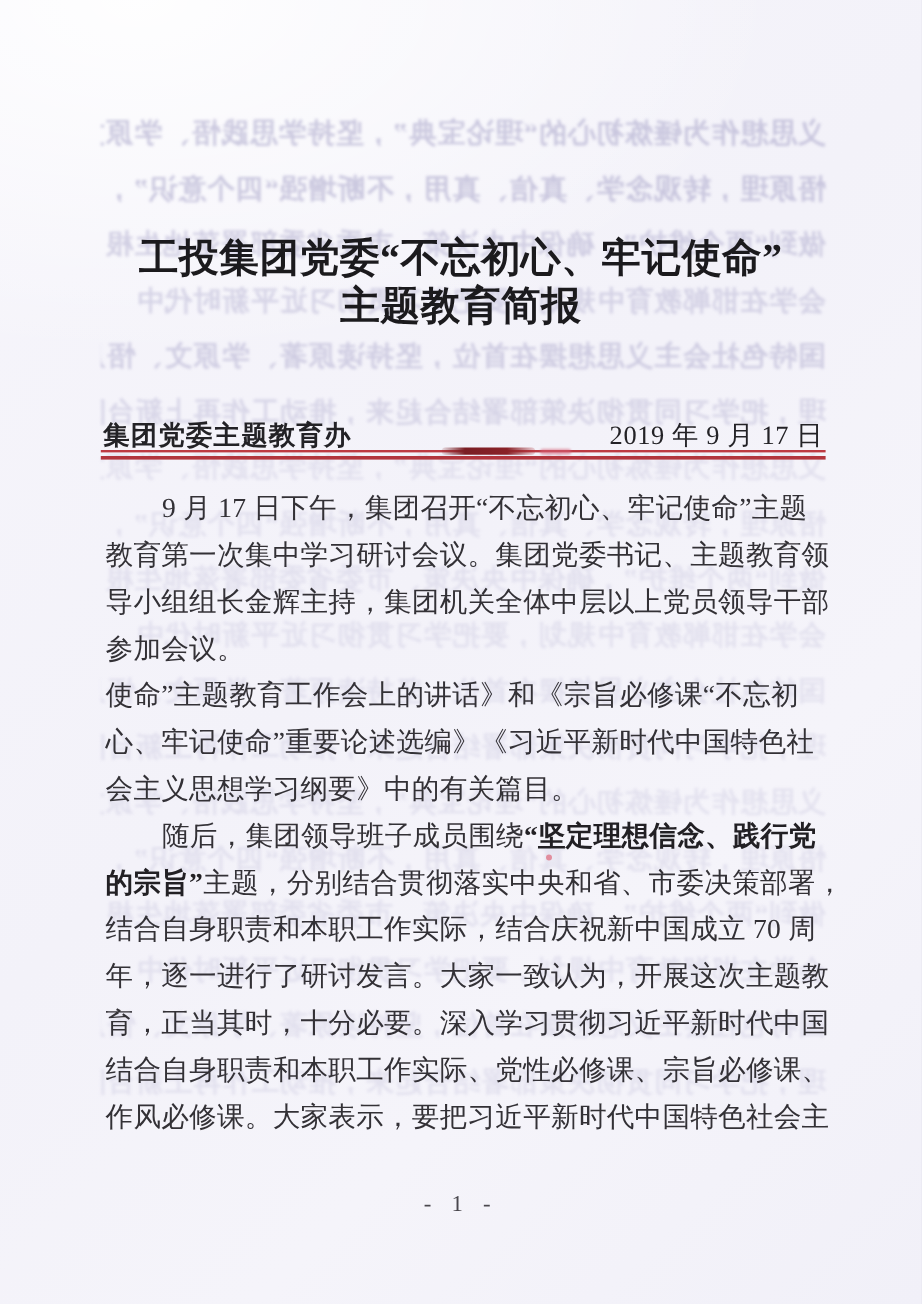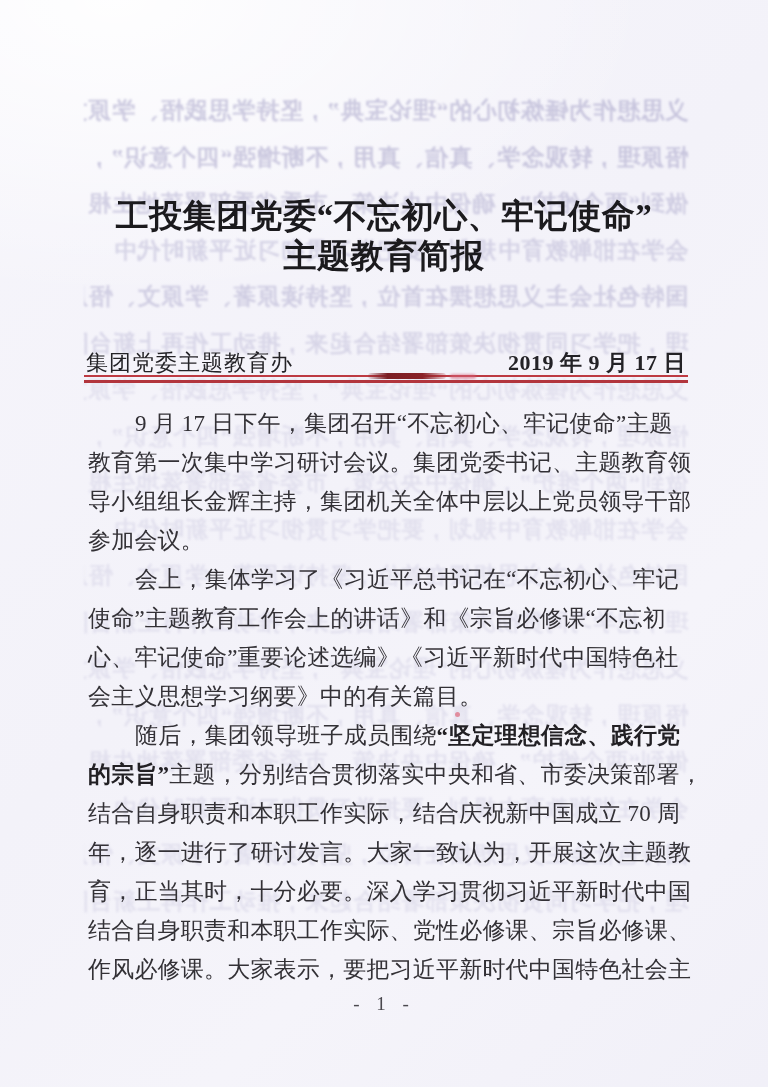--- a/index.html
+++ b/index.html
@@ -32,22 +32,22 @@
   }
   .issue-no{
     position:absolute;left:0;top:306px;width:768px;text-align:center;
     font-size:21px;color:#232226;
   }
   .masthead{
     position:absolute;left:86px;top:348px;width:600px;
     display:flex;justify-content:space-between;align-items:baseline;
     font-size:22px;color:#232226;
   }
-  .masthead .org{font-weight:normal;letter-spacing:1px;}
-  .masthead .date{font-weight:bold;letter-spacing:.5px;text-align:center;}
+  .masthead .org{font-weight:bold;letter-spacing:1px;}
+  .masthead .date{font-weight:normal;letter-spacing:.5px;text-align:center;}
   .red-rule{position:absolute;left:84px;top:375px;width:604px;height:9px;}
   .red-rule .l1{position:absolute;left:0;top:0;width:100%;height:2px;background:#bd3a42;}
   .red-rule .l2{position:absolute;left:0;top:5px;width:100%;height:3px;background:#b2353d;}
   .red-rule .smudge{
     position:absolute;left:284px;top:-2px;width:78px;height:6px;border-radius:3px;
     background:linear-gradient(90deg,rgba(122,30,36,.1),#7a1e24 25%,#8a2228 70%,rgba(189,58,66,.2));
   }
   .red-rule .blot{
     position:absolute;left:366px;top:-1px;width:26px;height:5px;border-radius:3px;
     background:rgba(214,96,120,.55);filter:blur(1px);
@@ -110,21 +110,20 @@
       <div class="l2"></div>
       <div class="smudge"></div>
       <div class="blot"></div>
     </div>
 
     <div class="body-block" id="body-block">
         <div class="body-line"><span class="ind"></span><span>9 月 17 日下午，集团召开“不忘初心、牢记使命”主题</span></div>
         <div class="body-line"><span>教育第一次集中学习研讨会议。集团党委书记、主题教育领</span></div>
         <div class="body-line"><span>导小组组长金辉主持，集团机关全体中层以上党员领导干部</span></div>
         <div class="body-line"><span>参加会议。</span></div>
-        <div class="body-line"><span class="ind"></span><span>会上，集体学习了《习近平总书记在“不忘初心、牢记</span></div>
         <div class="body-line"><span>使命”主题教育工作会上的讲话》和《宗旨必修课“不忘初</span></div>
         <div class="body-line"><span>心、牢记使命”重要论述选编》《习近平新时代中国特色社</span></div>
         <div class="body-line"><span>会主义思想学习纲要》中的有关篇目。</span></div>
         <div class="body-line"><span class="ind"></span><span>随后，集团领导班子成员围绕</span><b>“坚定理想信念、践行党</b></div>
         <div class="body-line"><b>的宗旨”</b><span>主题，分别结合贯彻落实中央和省、市委决策部署，</span></div>
         <div class="body-line"><span>结合自身职责和本职工作实际，结合庆祝新中国成立 70 周</span></div>
         <div class="body-line"><span>年，逐一进行了研讨发言。大家一致认为，开展这次主题教</span></div>
         <div class="body-line"><span>育，正当其时，十分必要。深入学习贯彻习近平新时代中国</span></div>
         <div class="body-line"><span>结合自身职责和本职工作实际、党性必修课、宗旨必修课、</span></div>
         <div class="body-line"><span>作风必修课。大家表示，要把习近平新时代中国特色社会主</span></div>

